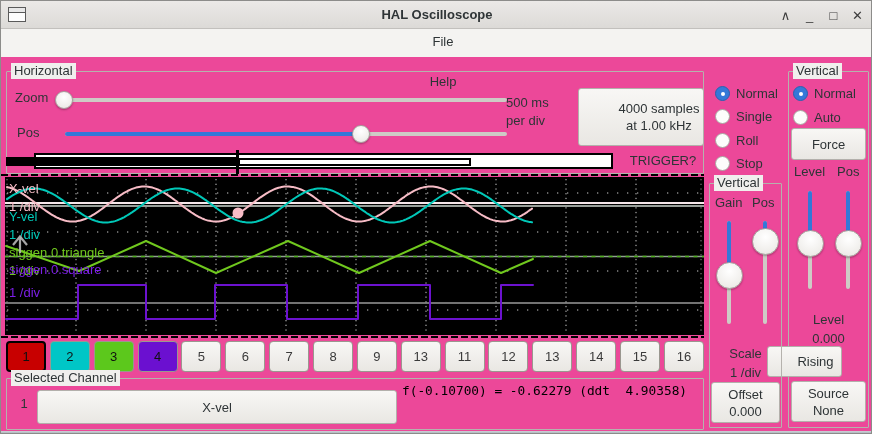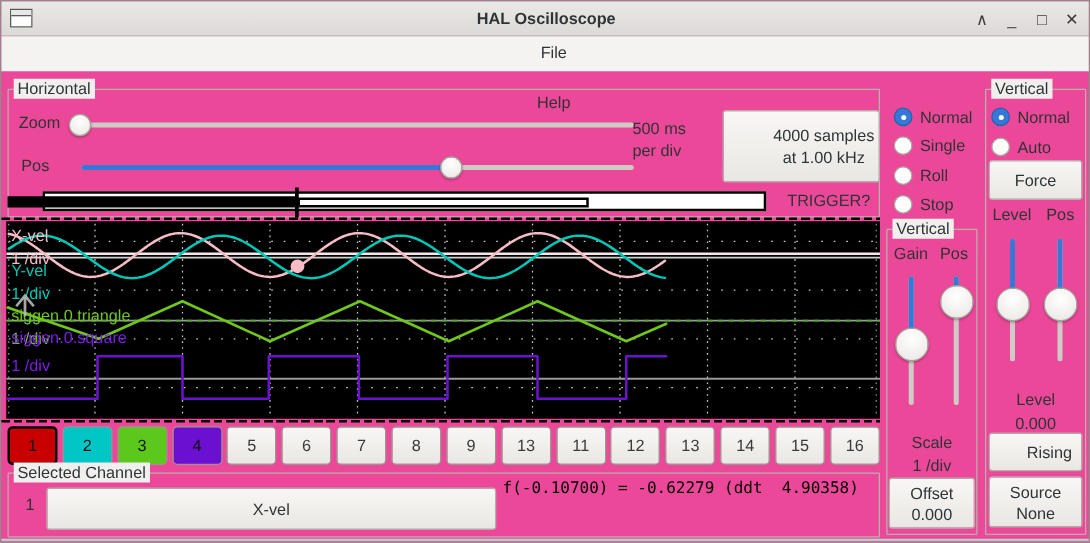--- a/index.html
+++ b/index.html
@@ -57,21 +57,21 @@
   #sel-number{left:12px;top:390px;width:22px;height:26px;line-height:26px;text-align:center;}
   #sel-source-btn{left:36px;top:389px;width:360px;height:34px;}
   #sel-readout{left:401px;top:380px;width:302px;height:20px;line-height:20px;
     font-family:"DejaVu Sans Mono",monospace;font-size:12.8px;color:#000;white-space:pre;}
   
   #runmode-frame{left:708px;top:70px;width:73px;height:100px;}
   #trigger-frame{left:787px;top:70px;width:81px;height:357px;}
   #vertical-frame{left:708px;top:182px;width:73px;height:245px;}
   .cap{text-align:center;line-height:17px;}
   #force-btn{left:790px;top:127px;width:75px;height:32px;}
-  #rising-btn{left:790px;top:345px;width:75px;height:31px;padding-left:22px;}
+  #rising-btn{left:766px;top:345px;width:75px;height:31px;padding-left:22px;}
   #source-btn{left:790px;top:380px;width:75px;height:41px;}
   #offset-btn{left:710px;top:381px;width:69px;height:41px;}
   #bottom-border{left:0;top:430px;width:872px;height:4px;background:linear-gradient(#cfd3d6,#8e9dab);}
 </style>
 </head>
 <body>
 
 <div id="window">
 
   <div id="titlebar" class="abs">

